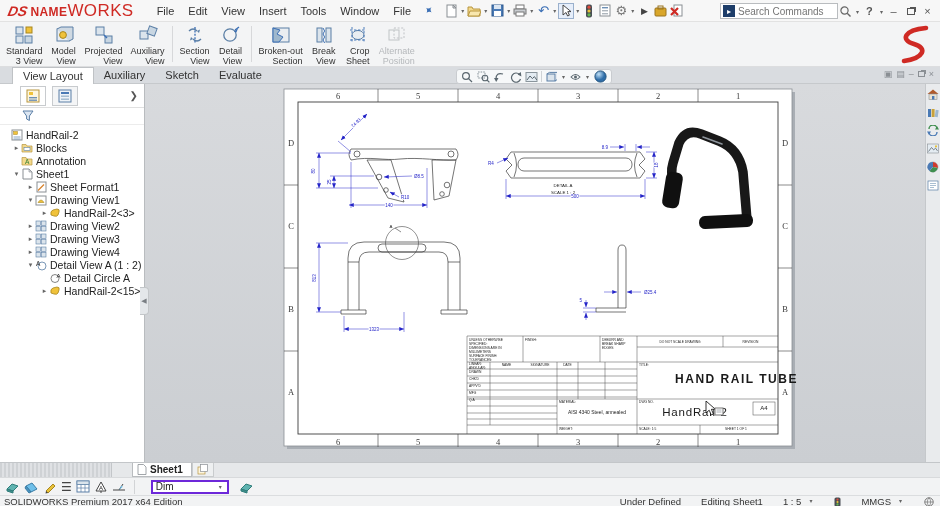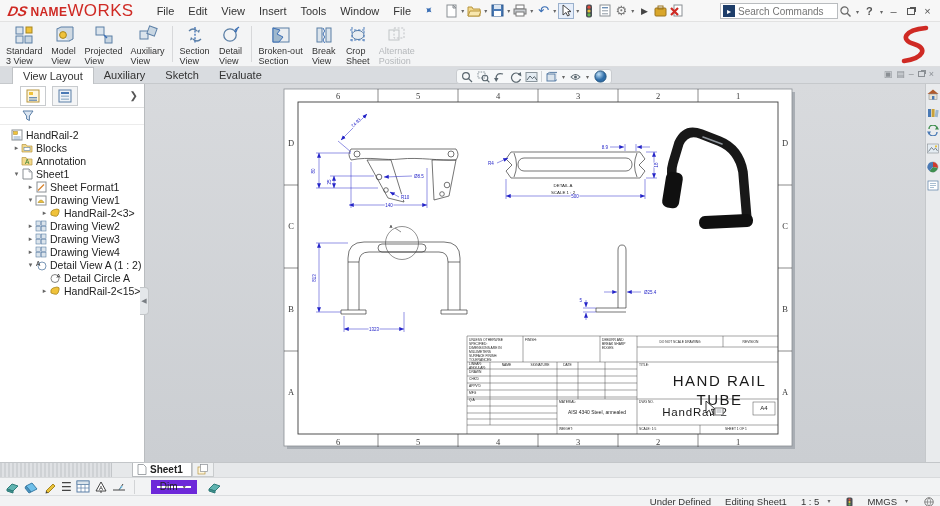--- a/index.html
+++ b/index.html
@@ -26,21 +26,21 @@
   .tb-right { position:absolute; right:4px; top:0; height:22px; display:flex; align-items:center; }
   .searchbox { width:118px; height:16px; border:1px solid #b9bcbf; background:#fff; display:flex; align-items:center; }
   .searchbox input { border:none; outline:none; width:100%; font-size:10px; padding:0 3px; font-family:"Liberation Sans",sans-serif; color:#333; background:transparent; }
   .search-flag { width:12px; height:12px; background:#1d3d69; color:#fff; font-size:8px; display:flex; align-items:center; justify-content:center; margin-left:2px; flex:0 0 auto; }
   .winbtn { width:17px; height:16px; display:flex; align-items:center; justify-content:center; color:#555; font-size:11px; }
   .restore-glyph { width:8px; height:7px; border:1px solid #555; box-shadow:2px -2px 0 -1px #555; }
 
   
   #ribbon { left:0; top:22px; width:940px; height:45px; background:#f3f4f5; border-bottom:1px solid #dcdddf; display:flex; align-items:stretch; padding:1px 2px; }
   .rbtn { display:flex; flex-direction:column; align-items:center; justify-content:flex-start; padding:2px 4px 0 4px; min-width:34px; }
-  .rlabel { font-size:9px; line-height:10px; text-align:left; color:#333; margin-top:1px; }
+  .rlabel { font-size:9px; line-height:10px; text-align:right; color:#333; margin-top:1px; }
   .rbtn.disabled .rlabel { color:#b5b8bb; }
   .rsep { width:1px; background:#d7d8da; margin:3px 3px; }
   .ricon { height:20px; display:flex; align-items:center; justify-content:center; }
 
   
   #tabrow { left:0; top:67px; width:940px; height:17px; background:#d9dce0; border-bottom:1px solid #c6c9cc; }
   .cmtabs { display:flex; height:17px; padding-left:12px; }
   .cmtab { padding:2px 10px 0 10px; font-size:11px; color:#333; }
   .cmtab.active { background:#fff; border:1px solid #bfc2c5; border-bottom:none; }
 
@@ -71,27 +71,27 @@
   .ctr { text-align:center; }
 
   
   #sheetrow { left:0; top:462px; width:940px; height:15px; background:#e6e8ea; border-top:1px solid #c3c6c9; display:flex; align-items:stretch; }
   .hatch { width:112px; background:repeating-linear-gradient(90deg,#cfd2d5 0 2px,#dfe1e4 2px 4px); border-right:1px solid #c3c6c9; }
   .stab { background:#fff; border:1px solid #b9bcbf; border-top:none; display:flex; align-items:center; padding:0 8px 0 4px; gap:3px; font-size:10px; font-weight:bold; color:#222; }
   .stab2 { width:22px; background:#eef0f1; border:1px solid #c9ccce; border-top:none; display:flex; align-items:center; justify-content:center; }
 
   
   #botbar { left:0; top:477px; width:940px; height:18px; background:#f2f3f4; border-top:1px solid #d8dadc; display:flex; align-items:center; padding-left:5px; gap:4px; }
-  .combo { width:46px; height:14px; border:6px solid #6d28d9; background:#fff; display:flex; align-items:center; justify-content:space-between; padding:0 3px; font-size:10px; margin-left:8px; }
+  .combo { width:78px; height:14px; border:2px solid #6d28d9; background:#fff; display:flex; align-items:center; justify-content:space-between; padding:0 3px; font-size:10px; margin-left:8px; }
   .bsep { width:1px; height:14px; background:#d2d4d6; margin:0 4px; }
 
   
   #statusbar { left:0; top:495px; width:940px; height:11px; background:#f2f3f4; border-top:1px solid #dbdddf; font-size:9.5px; color:#333; }
   #statusbar .left { position:absolute; left:4px; top:0; line-height:11px; }
-  #statusbar .right { position:absolute; right:6px; top:0; height:11px; display:flex; align-items:center; gap:14px; line-height:11px; }
+  #statusbar .right { position:absolute; right:6px; top:0; height:11px; display:flex; align-items:center; gap:20px; line-height:11px; }
 
   svg text { font-family:"Liberation Sans",sans-serif; }
   .zn { font-family:"Liberation Serif",serif; font-size:8.5px; fill:#3a3a3a; text-anchor:middle; }
   .dimt { fill:#2424c8; font-size:4.5px; stroke:#fff; stroke-width:1.6px; paint-order:stroke; }
   .dt { fill:#222; font-size:4.4px; text-anchor:middle; }
 </style>
 </head>
 <body>
 
 <div id="titlebar" class="abs">
@@ -554,21 +554,21 @@
 <div class="tbt ctr" style="left:723px;top:339.5px;width:55px;">REVISION</div>
 <div class="tbt ctr" style="left:490px;top:363px;width:33px;">NAME</div>
 <div class="tbt ctr" style="left:523px;top:363px;width:34px;">SIGNATURE</div>
 <div class="tbt ctr" style="left:557px;top:363px;width:21px;">DATE</div>
 <div class="tbt" style="left:469px;top:370px;">DRAWN</div>
 <div class="tbt" style="left:469px;top:377px;">CHK'D</div>
 <div class="tbt" style="left:469px;top:384px;">APPV'D</div>
 <div class="tbt" style="left:469px;top:391px;">MFG</div>
 <div class="tbt" style="left:469px;top:398px;">Q.A</div>
 <div class="tbt" style="left:639px;top:363px;">TITLE:</div>
-<div class="tbt ctr" style="left:649px;top:372px;width:141px;font-size:15px;letter-spacing:1.5px;color:#1a1a1a;">HAND RAIL TUBE</div>
+<div class="tbt ctr" style="left:666px;top:372px;width:141px;font-size:12px;letter-spacing:1.5px;color:#1a1a1a;font-weight:bold;">HAND RAIL TUBE</div>
 <div class="tbt" style="left:559px;top:400px;">MATERIAL:</div>
 <div class="tbt ctr" style="left:557px;top:408.5px;width:80px;font-size:5px;">AISI 4340 Steel, annealed</div>
 <div class="tbt" style="left:559px;top:427px;">WEIGHT:</div>
 <div class="tbt" style="left:639px;top:400px;">DWG NO.</div>
 <div class="tbt ctr" style="left:637px;top:404.5px;width:116px;font-size:11.5px;letter-spacing:.8px;color:#1a1a1a;">HandRail-2</div>
 <div class="tbt ctr" style="left:753px;top:405px;width:22px;font-size:6px;">A4</div>
 <div class="tbt" style="left:639px;top:427px;">SCALE: 1:5</div>
 <div class="tbt" style="left:725px;top:427px;">SHEET 1 OF 1</div>
 
 <svg class="abs" style="left:705px;top:401px;" width="20" height="17">
@@ -826,20 +826,21 @@
     <span>Dim</span>
     <span class="crt">▾</span>
   </div>
   <svg width="15" height="14" style="margin-left:6px;">
       <path d="M2,9 L7,4 L13,6 L8,11 Z" fill="#5fb3b0" stroke="#2f7d7a"></path>
       <path d="M2,9 L8,11 L8,13 L2,11 Z" fill="#3f8f8c" stroke="#2f7d7a"></path>
     </svg>
 </div>
 
 <div id="statusbar" class="abs">
+  <span class="left">SOLIDWORKS Premium 2017 x64 Edition</span>
   <div class="right">
     <span>Under Defined</span>
     <span>Editing Sheet1</span>
     <span class="row" style="gap:6px;">
       <span>1 : 5</span>
       <span class="crt">▾</span>
     </span>
     <svg width="7" height="10">
         <rect x="0.5" y="0.5" width="6" height="9" rx="1.6" fill="#4a4f54"></rect>
         <circle cx="3.5" cy="2.6" r="1.1" fill="#e04b3c"></circle>

